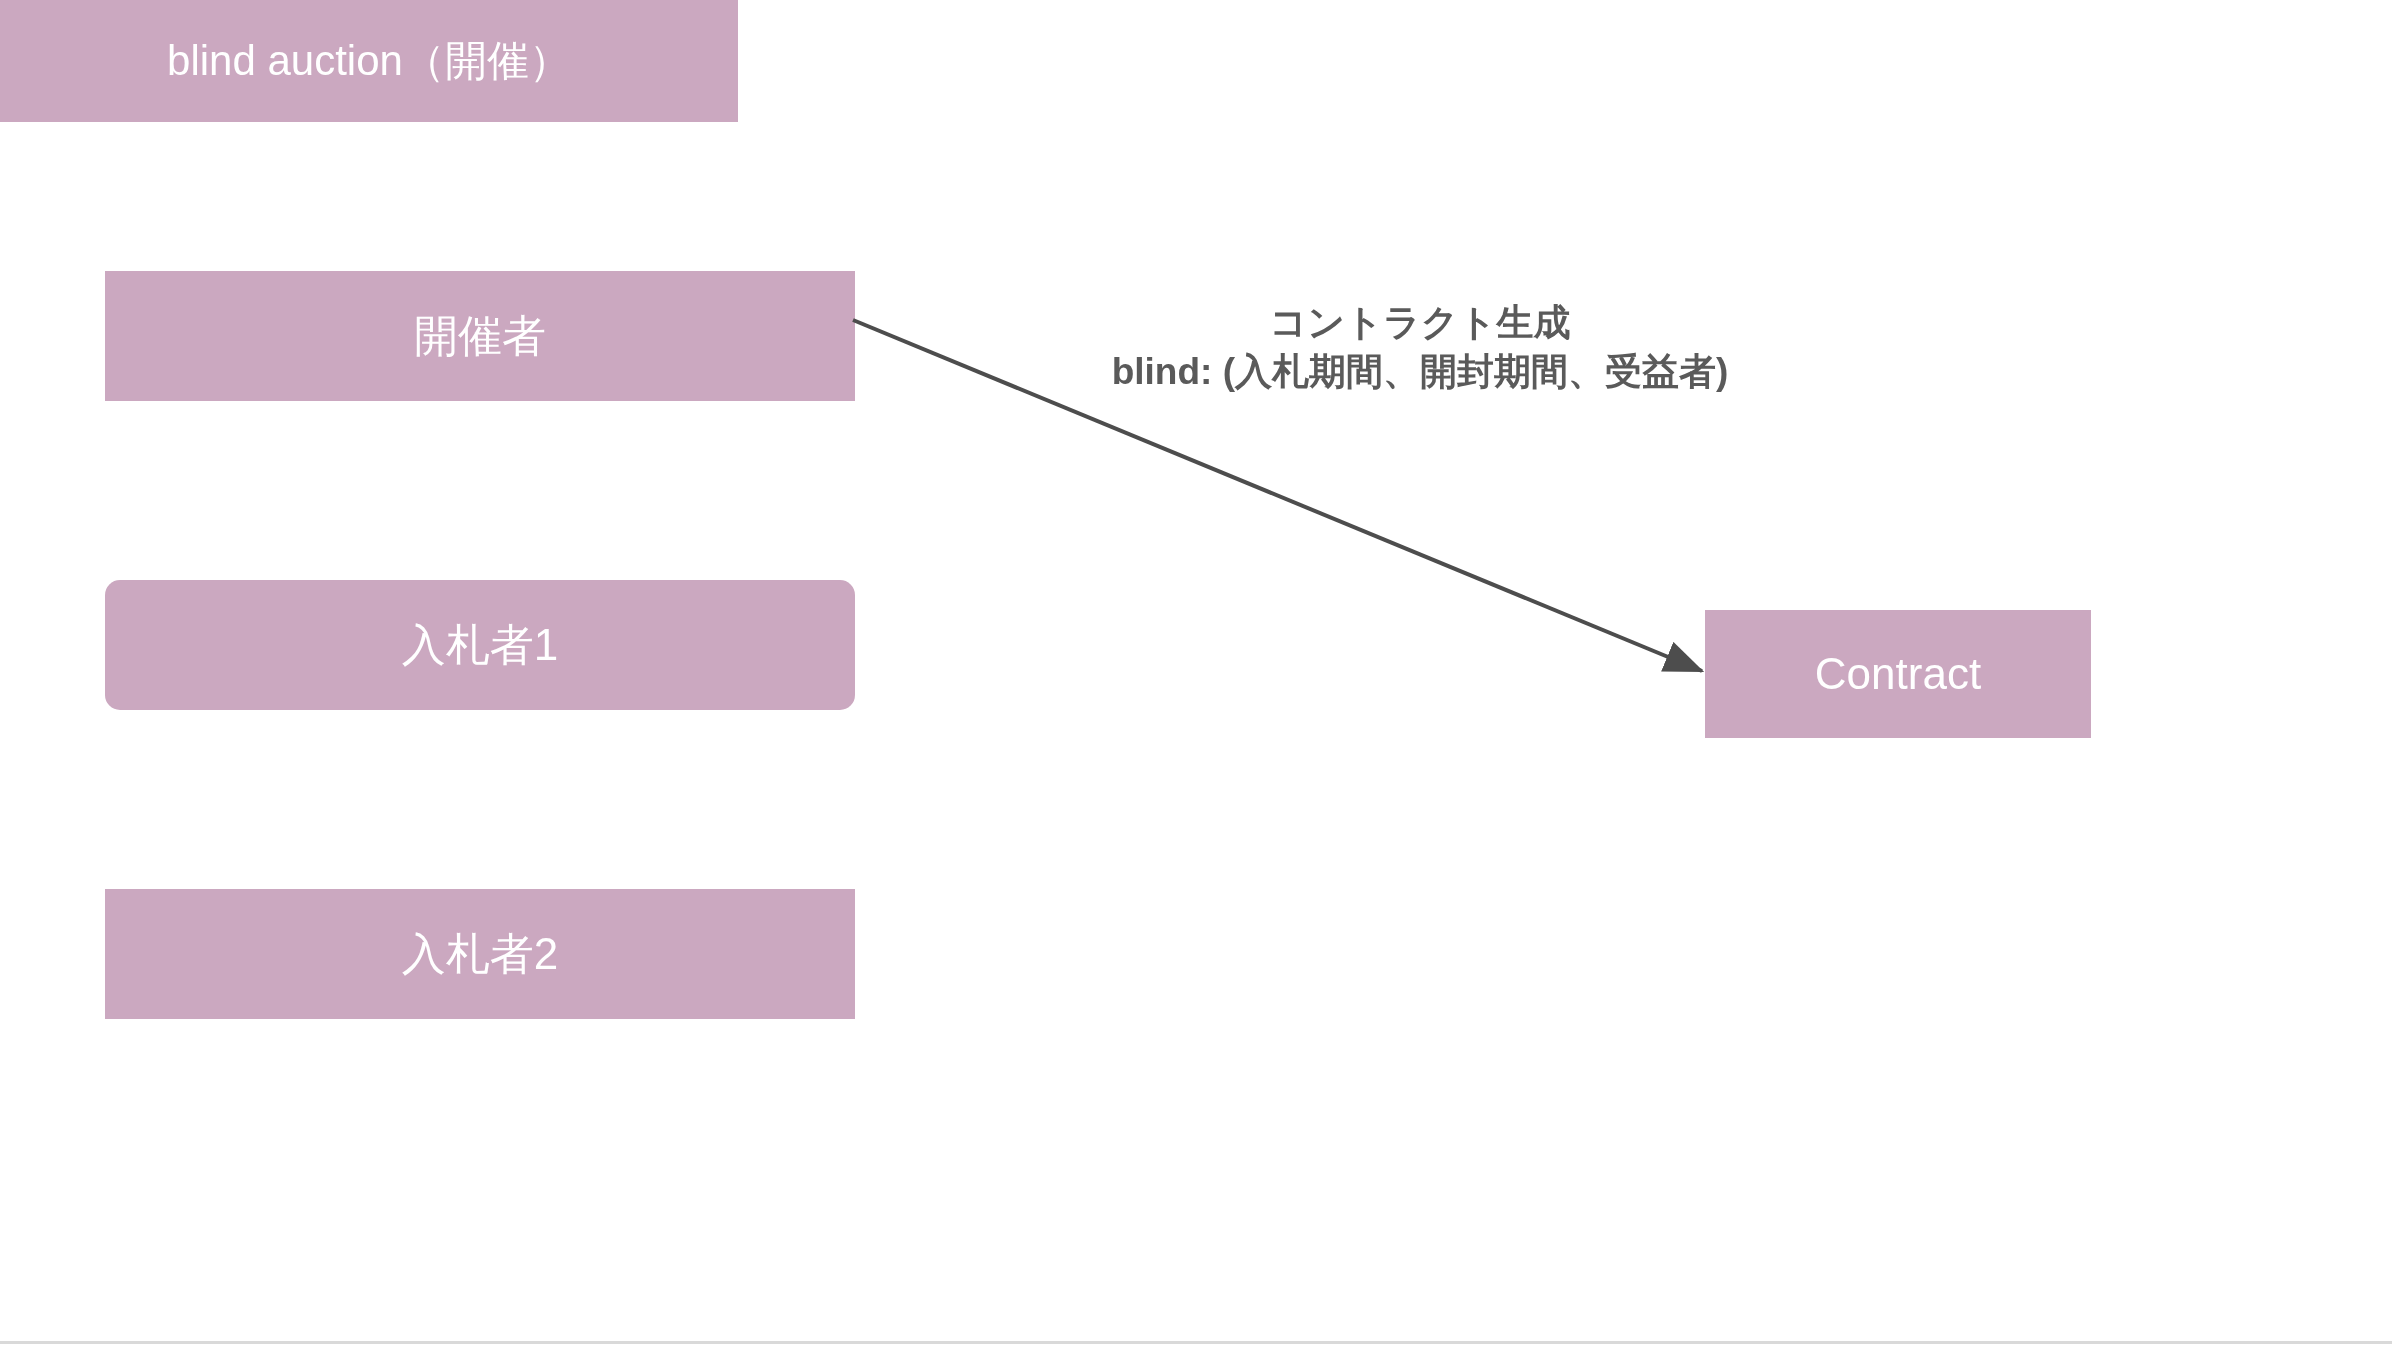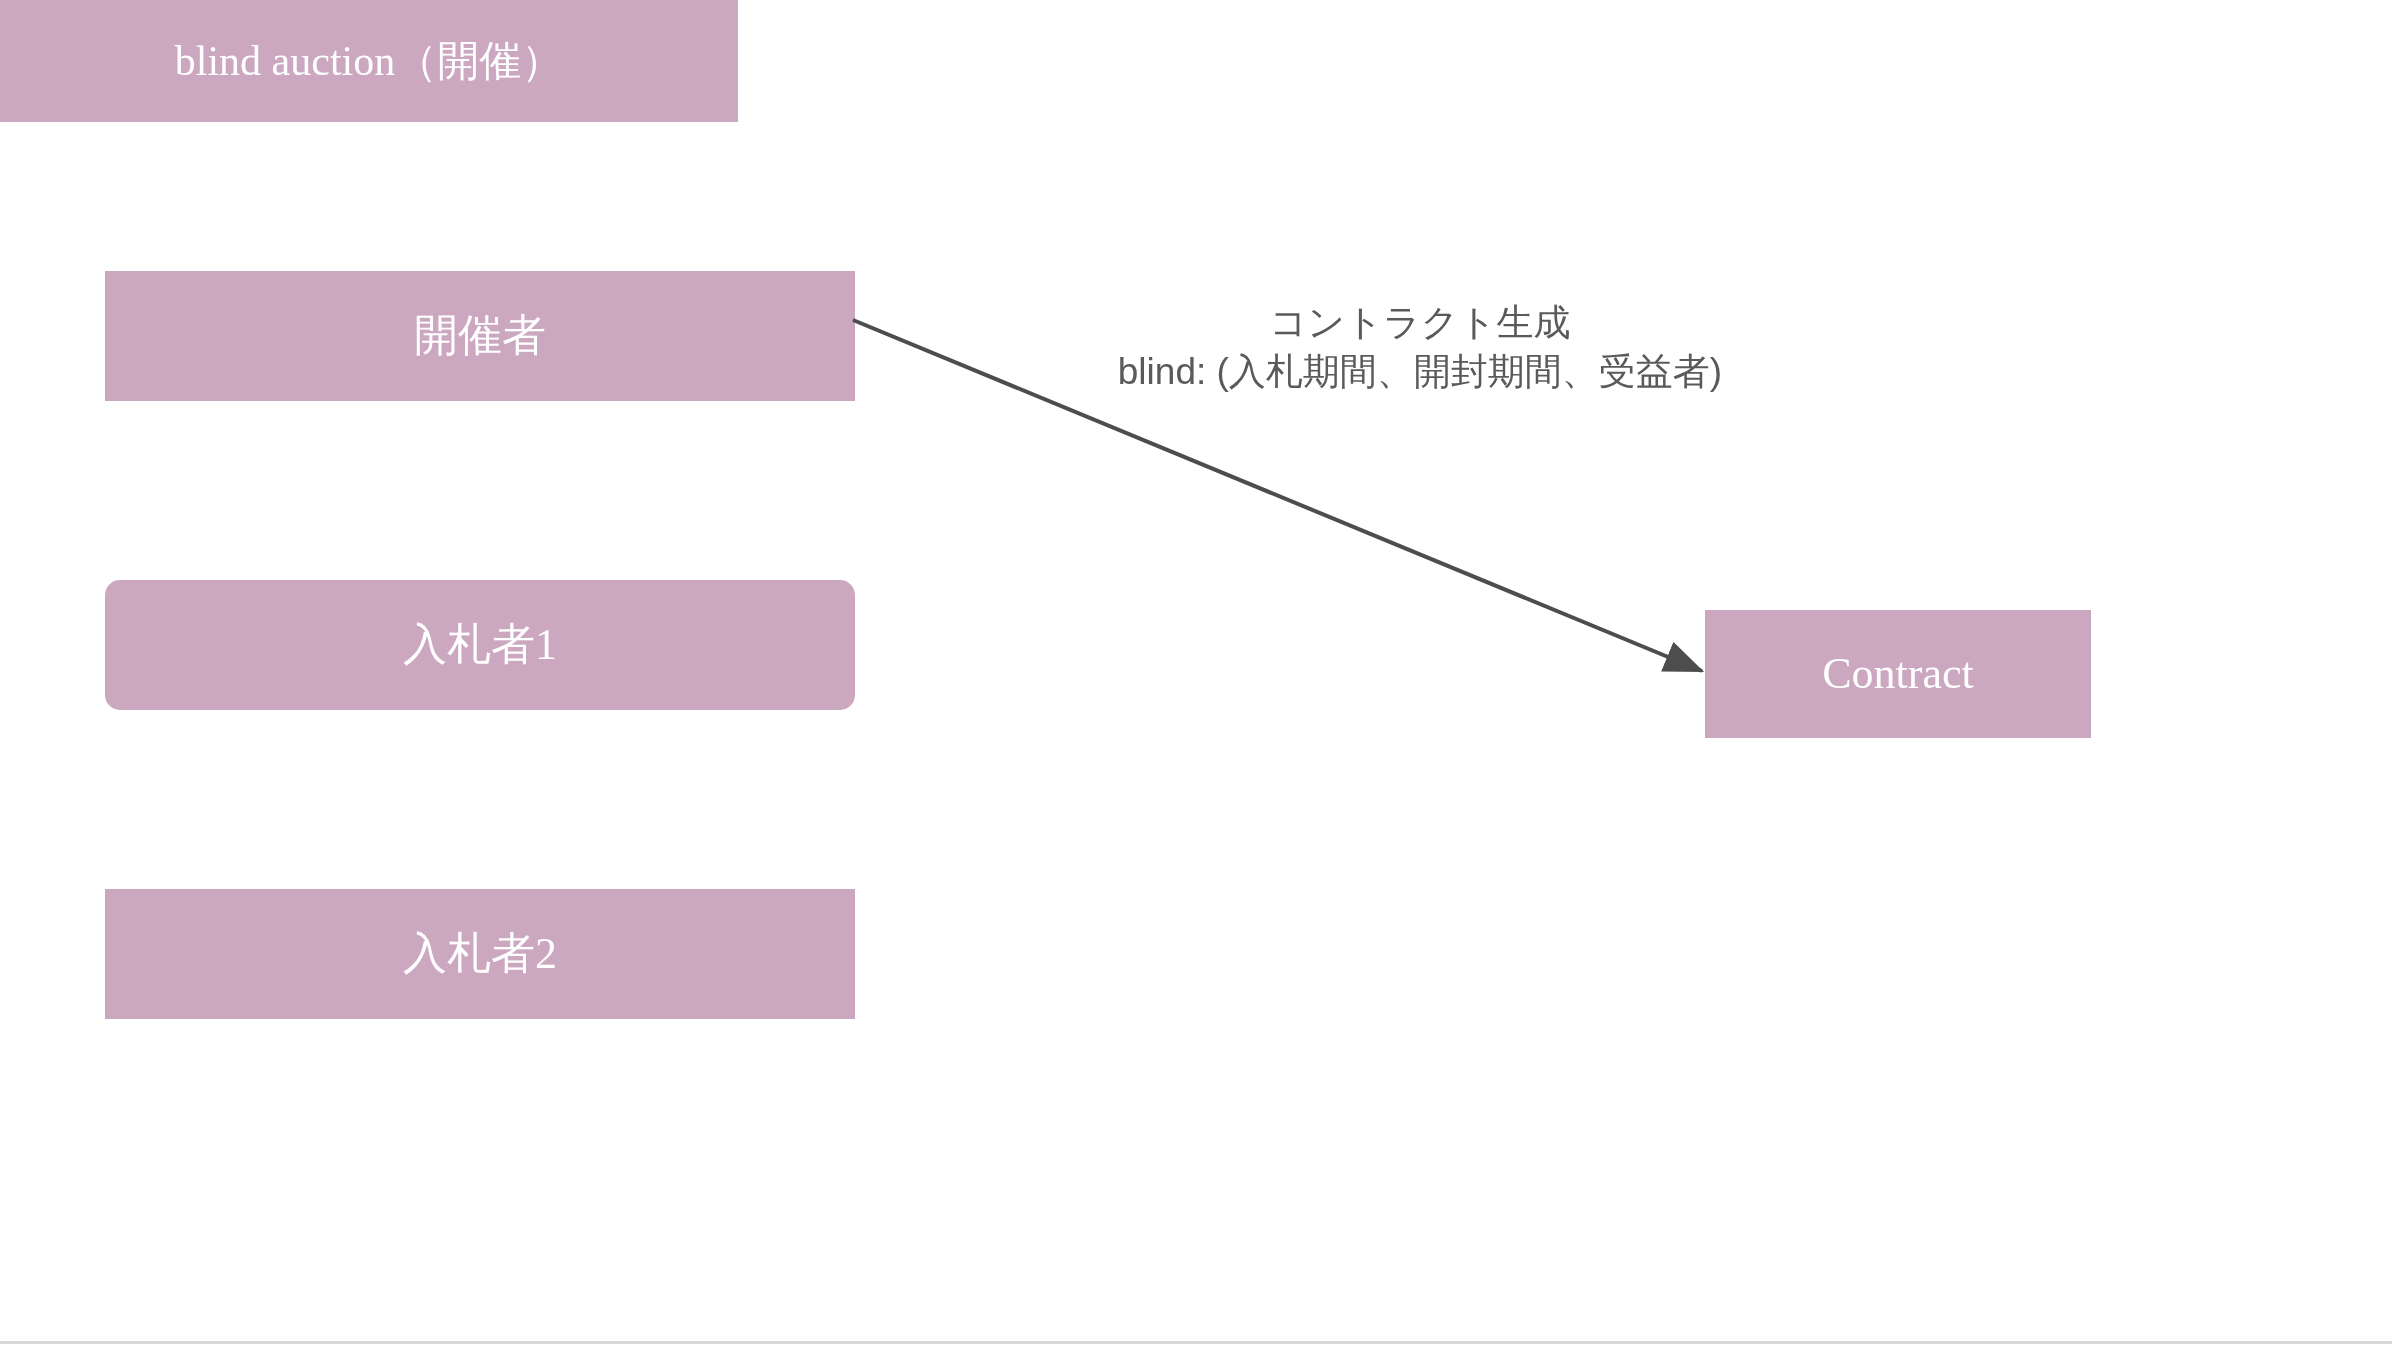--- a/index.html
+++ b/index.html
@@ -28,21 +28,20 @@
     position: absolute;
     background: #cba8c0;
     display: flex;
     align-items: center;
     justify-content: center;
     box-sizing: border-box;
     color: #ffffff;
     font-weight: 400;
     line-height: 1.15;
     white-space: nowrap;
-    font-family: Liberation Serif, serif;
   }
 
   .title-box {
     left: 0px;
     top: 0px;
     width: 738px;
     height: 122px;
     font-size: 42px;
   }
 
@@ -82,20 +81,21 @@
     font-size: 37px;
     line-height: 49px;
     text-align: center;
     white-space: nowrap;
   }
 
   #label-create {
     left: 820px;
     top: 298px;
     width: 1200px;
+    font-weight: bold;
   }
 
   
   .divider {
     position: absolute;
     left: 0px;
     top: 1341px;
     width: 2392px;
     height: 3px;
     background: #d9d9d9;

